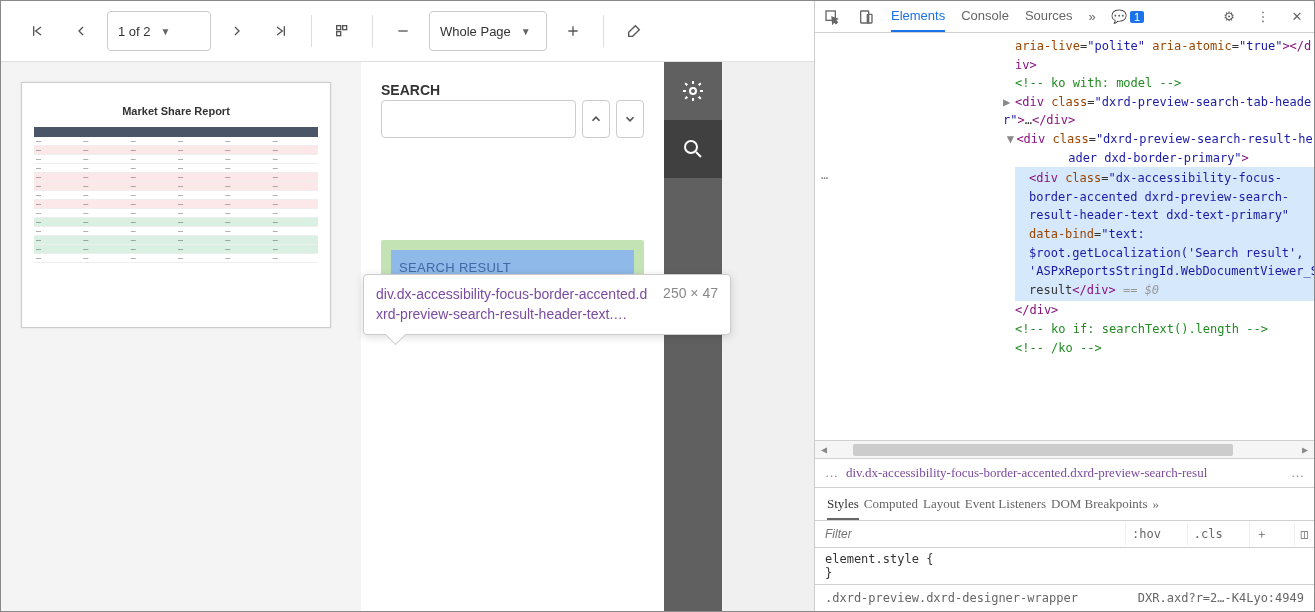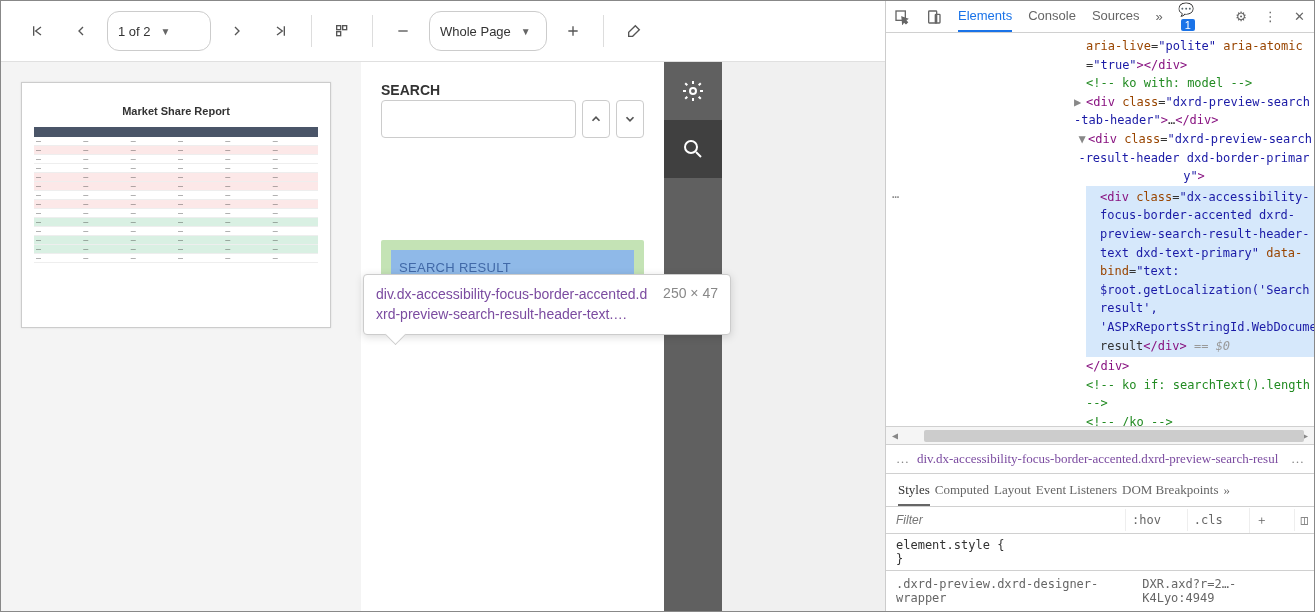--- a/index.html
+++ b/index.html
@@ -3,21 +3,21 @@
 <meta charset="utf-8">
 <style>
 * { box-sizing: border-box; margin: 0; padding: 0; }
 body { font-family: "Segoe UI", Arial, sans-serif; font-size: 13px; color: #333; background: #fff; }
 .app { display: flex; width: 1315px; height: 612px; border: 1px solid #888; }
 .left-pane { flex: 1; display: flex; flex-direction: column; border-right: 1px solid #ccc; position: relative; }
 .toolbar { display: flex; align-items: center; padding: 10px 18px; gap: 8px; border-bottom: 1px solid #e0e0e0; background: #fff; }
 .tb-btn { width: 36px; height: 40px; display: flex; align-items: center; justify-content: center; color: #555; cursor: pointer; }
 .tb-btn svg { width: 16px; height: 16px; stroke: #555; fill: none; stroke-width: 2; }
 .tb-sep { width: 1px; height: 32px; background: #ddd; margin: 0 4px; }
-.tb-select { height: 40px; border: 1px solid #ccc; border-radius: 12px; display: flex; align-items: center; padding: 0 10px; gap: 10px; cursor: pointer; }
+.tb-select { height: 40px; border: 1px solid #ccc; border-radius: 4px; display: flex; align-items: center; padding: 0 10px; gap: 10px; cursor: pointer; }
 .tb-select span.caret { font-size: 10px; color: #666; }
 .content { flex: 1; display: flex; background: #f0f0f0; overflow: hidden; position: relative; }
 .thumb-col { width: 360px; padding: 20px; background: #f4f4f4; }
 .thumb { width: 310px; height: 246px; background: #fff; border: 1px solid #ccc; padding: 10px 12px; box-shadow: 0 0 2px rgba(0,0,0,0.1); }
 .thumb-title { font-size: 11px; font-weight: 600; text-align: center; margin: 12px 0 10px; color: #333; }
 .thumb-table { width: 100%; border-collapse: collapse; font-size: 5px; }
 .thumb-table th { background: #4a5568; color: #fff; padding: 2px; text-align: left; }
 .thumb-table td { padding: 1px 2px; border-bottom: 1px solid #eee; }
 .thumb-table tr.r1 td { background: #fce8e8; }
 .thumb-table tr.r2 td { background: #fff; }
@@ -31,21 +31,21 @@
 .result-outer { background: #c4e3b5; padding: 10px; border-radius: 2px; }
 .result-label { background: #8fb9e8; color: #4169a8; padding: 10px 8px; font-size: 13px; letter-spacing: 0.3px; }
 .tooltip { position: absolute; top: 212px; left: 362px; width: 368px; background: #fff; border: 1px solid #ccc; border-radius: 4px; padding: 10px 12px; box-shadow: 0 2px 8px rgba(0,0,0,0.15); display: flex; gap: 10px; z-index: 10; }
 .tooltip::after { content: ""; position: absolute; bottom: -8px; left: 24px; width: 14px; height: 14px; background: #fff; border-right: 1px solid #ccc; border-bottom: 1px solid #ccc; transform: rotate(45deg); }
 .tooltip-sel { color: #7b4ba0; font-weight: 500; font-size: 14px; line-height: 1.4; word-break: break-all; }
 .tooltip-dim { color: #888; font-size: 14px; white-space: nowrap; }
 .side-tabs { width: 58px; background: #606060; display: flex; flex-direction: column; }
 .side-tab { height: 58px; display: flex; align-items: center; justify-content: center; cursor: pointer; }
 .side-tab.active { background: #404040; }
 .side-tab svg { width: 24px; height: 24px; stroke: #fff; fill: none; stroke-width: 2; }
-.devtools { width: 428px; background: #fff; display: flex; flex-direction: column; font-family: Consolas, Menlo, monospace; font-size: 12px; }
+.devtools { width: 499px; background: #fff; display: flex; flex-direction: column; font-family: Consolas, Menlo, monospace; font-size: 12px; }
 .dt-tabs { display: flex; align-items: center; border-bottom: 1px solid #d0d0d0; padding: 0 8px; height: 32px; gap: 16px; font-family: "Segoe UI", Arial, sans-serif; font-size: 13px; }
 .dt-tabs .ico { width: 18px; display: flex; align-items: center; justify-content: center; color: #666; }
 .dt-tab { color: #666; cursor: pointer; height: 100%; display: flex; align-items: center; border-bottom: 2px solid transparent; }
 .dt-tab.active { color: #1a73e8; border-bottom-color: #1a73e8; }
 .dt-badge { background: #1a73e8; color: #fff; border-radius: 2px; padding: 0 4px; font-size: 11px; margin-left: 2px; }
 .dt-spacer { flex: 1; }
 .dt-body { flex: 1; overflow: auto; padding-left: 200px; padding-top: 4px; line-height: 1.55; position: relative; }
 .dt-body .line { white-space: pre-wrap; word-break: break-all; }
 .tag { color: #881280; }
 .attr { color: #994500; }

